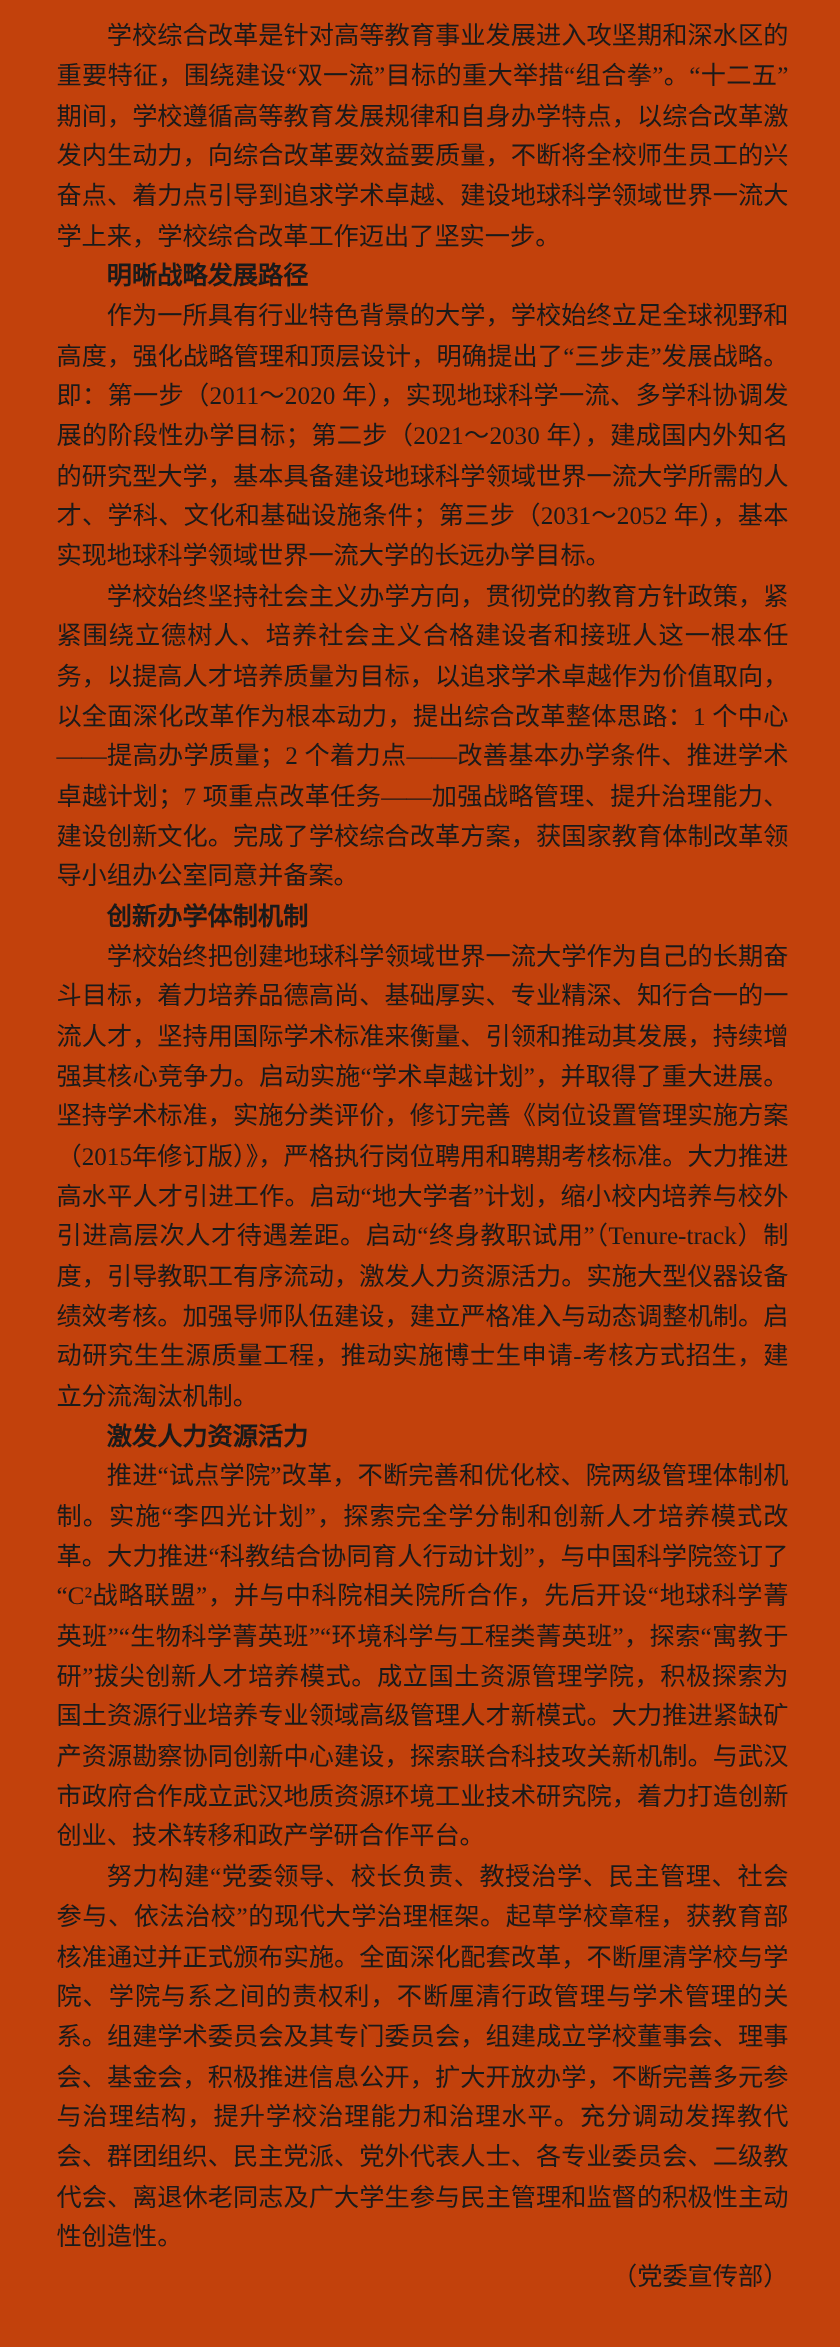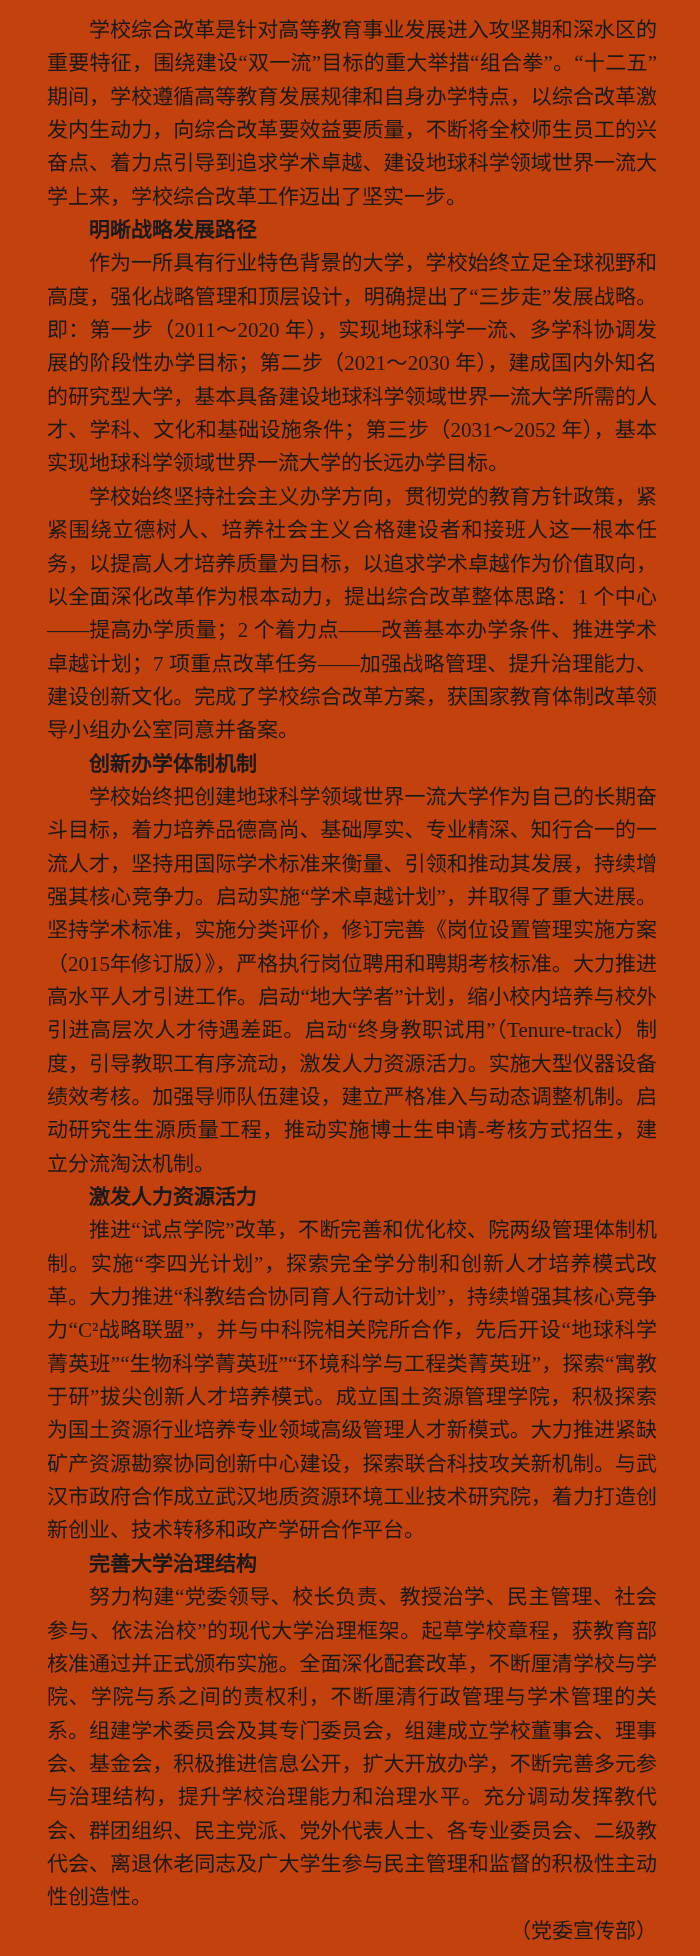--- a/index.html
+++ b/index.html
@@ -49,18 +49,17 @@
 
 <div class="page">
   <article>
     <p class="body-para">学校综合改革是针对高等教育事业发展进入攻坚期和深水区的重要特征，围绕建设“双一流”目标的重大举措“组合拳”。“十二五”期间，学校遵循高等教育发展规律和自身办学特点，以综合改革激发内生动力，向综合改革要效益要质量，不断将全校师生员工的兴奋点、着力点引导到追求学术卓越、建设地球科学领域世界一流大学上来，学校综合改革工作迈出了坚实一步。</p>
     <h3 class="section-heading">明晰战略发展路径</h3>
     <p class="body-para">作为一所具有行业特色背景的大学，学校始终立足全球视野和高度，强化战略管理和顶层设计，明确提出了“三步走”发展战略。即：第一步（2011～2020 年），实现地球科学一流、多学科协调发展的阶段性办学目标；第二步（2021～2030 年），建成国内外知名的研究型大学，基本具备建设地球科学领域世界一流大学所需的人才、学科、文化和基础设施条件；第三步（2031～2052 年），基本实现地球科学领域世界一流大学的长远办学目标。</p>
     <p class="body-para">学校始终坚持社会主义办学方向，贯彻党的教育方针政策，紧紧围绕立德树人、培养社会主义合格建设者和接班人这一根本任务，以提高人才培养质量为目标，以追求学术卓越作为价值取向，以全面深化改革作为根本动力，提出综合改革整体思路：1 个中心——提高办学质量；2 个着力点——改善基本办学条件、推进学术卓越计划；7 项重点改革任务——加强战略管理、提升治理能力、建设创新文化。完成了学校综合改革方案，获国家教育体制改革领导小组办公室同意并备案。</p>
     <h3 class="section-heading">创新办学体制机制</h3>
     <p class="body-para">学校始终把创建地球科学领域世界一流大学作为自己的长期奋斗目标，着力培养品德高尚、基础厚实、专业精深、知行合一的一流人才，坚持用国际学术标准来衡量、引领和推动其发展，持续增强其核心竞争力。启动实施“学术卓越计划”，并取得了重大进展。坚持学术标准，实施分类评价，修订完善《岗位设置管理实施方案（2015年修订版）》，严格执行岗位聘用和聘期考核标准。大力推进高水平人才引进工作。启动“地大学者”计划，缩小校内培养与校外引进高层次人才待遇差距。启动“终身教职试用”（Tenure-track）制度，引导教职工有序流动，激发人力资源活力。实施大型仪器设备绩效考核。加强导师队伍建设，建立严格准入与动态调整机制。启动研究生生源质量工程，推动实施博士生申请-考核方式招生，建立分流淘汰机制。</p>
     <h3 class="section-heading">激发人力资源活力</h3>
-    <p class="body-para">推进“试点学院”改革，不断完善和优化校、院两级管理体制机制。实施“李四光计划”，探索完全学分制和创新人才培养模式改革。大力推进“科教结合协同育人行动计划”，持续增强其核心竞争力“C²战略联盟”，并与中科院相关院所合作，先后开设“地球科学菁英班”“生物科学菁英班”“环境科学与工程类菁英班”，探索“寓教于研”拔尖创新人才培养模式。成立国土资源管理学院，积极探索为国土资源行业培养专业领域高级管理人才新模式。大力推进紧缺矿产资源勘察协同创新中心建设，探索联合科技攻关新机制。与武汉市政府合作成立武汉地质资源环境工业技术研究院，着力打造创新创业、技术转移和政产学研合作平台。</p>
-    <h3 class="section-heading">完善大学治理结构</h3>
+    <p class="body-para">推进“试点学院”改革，不断完善和优化校、院两级管理体制机制。实施“李四光计划”，探索完全学分制和创新人才培养模式改革。大力推进“科教结合协同育人行动计划”，与中国科学院签订了“C²战略联盟”，并与中科院相关院所合作，先后开设“地球科学菁英班”“生物科学菁英班”“环境科学与工程类菁英班”，探索“寓教于研”拔尖创新人才培养模式。成立国土资源管理学院，积极探索为国土资源行业培养专业领域高级管理人才新模式。大力推进紧缺矿产资源勘察协同创新中心建设，探索联合科技攻关新机制。与武汉市政府合作成立武汉地质资源环境工业技术研究院，着力打造创新创业、技术转移和政产学研合作平台。</p>
     <p class="body-para">努力构建“党委领导、校长负责、教授治学、民主管理、社会参与、依法治校”的现代大学治理框架。起草学校章程，获教育部核准通过并正式颁布实施。全面深化配套改革，不断厘清学校与学院、学院与系之间的责权利，不断厘清行政管理与学术管理的关系。组建学术委员会及其专门委员会，组建成立学校董事会、理事会、基金会，积极推进信息公开，扩大开放办学，不断完善多元参与治理结构，提升学校治理能力和治理水平。充分调动发挥教代会、群团组织、民主党派、党外代表人士、各专业委员会、二级教代会、离退休老同志及广大学生参与民主管理和监督的积极性主动性创造性。</p>
     <p class="body-para signature-line">（党委宣传部）</p>
   </article>
 </div>
 
 </body></html>

